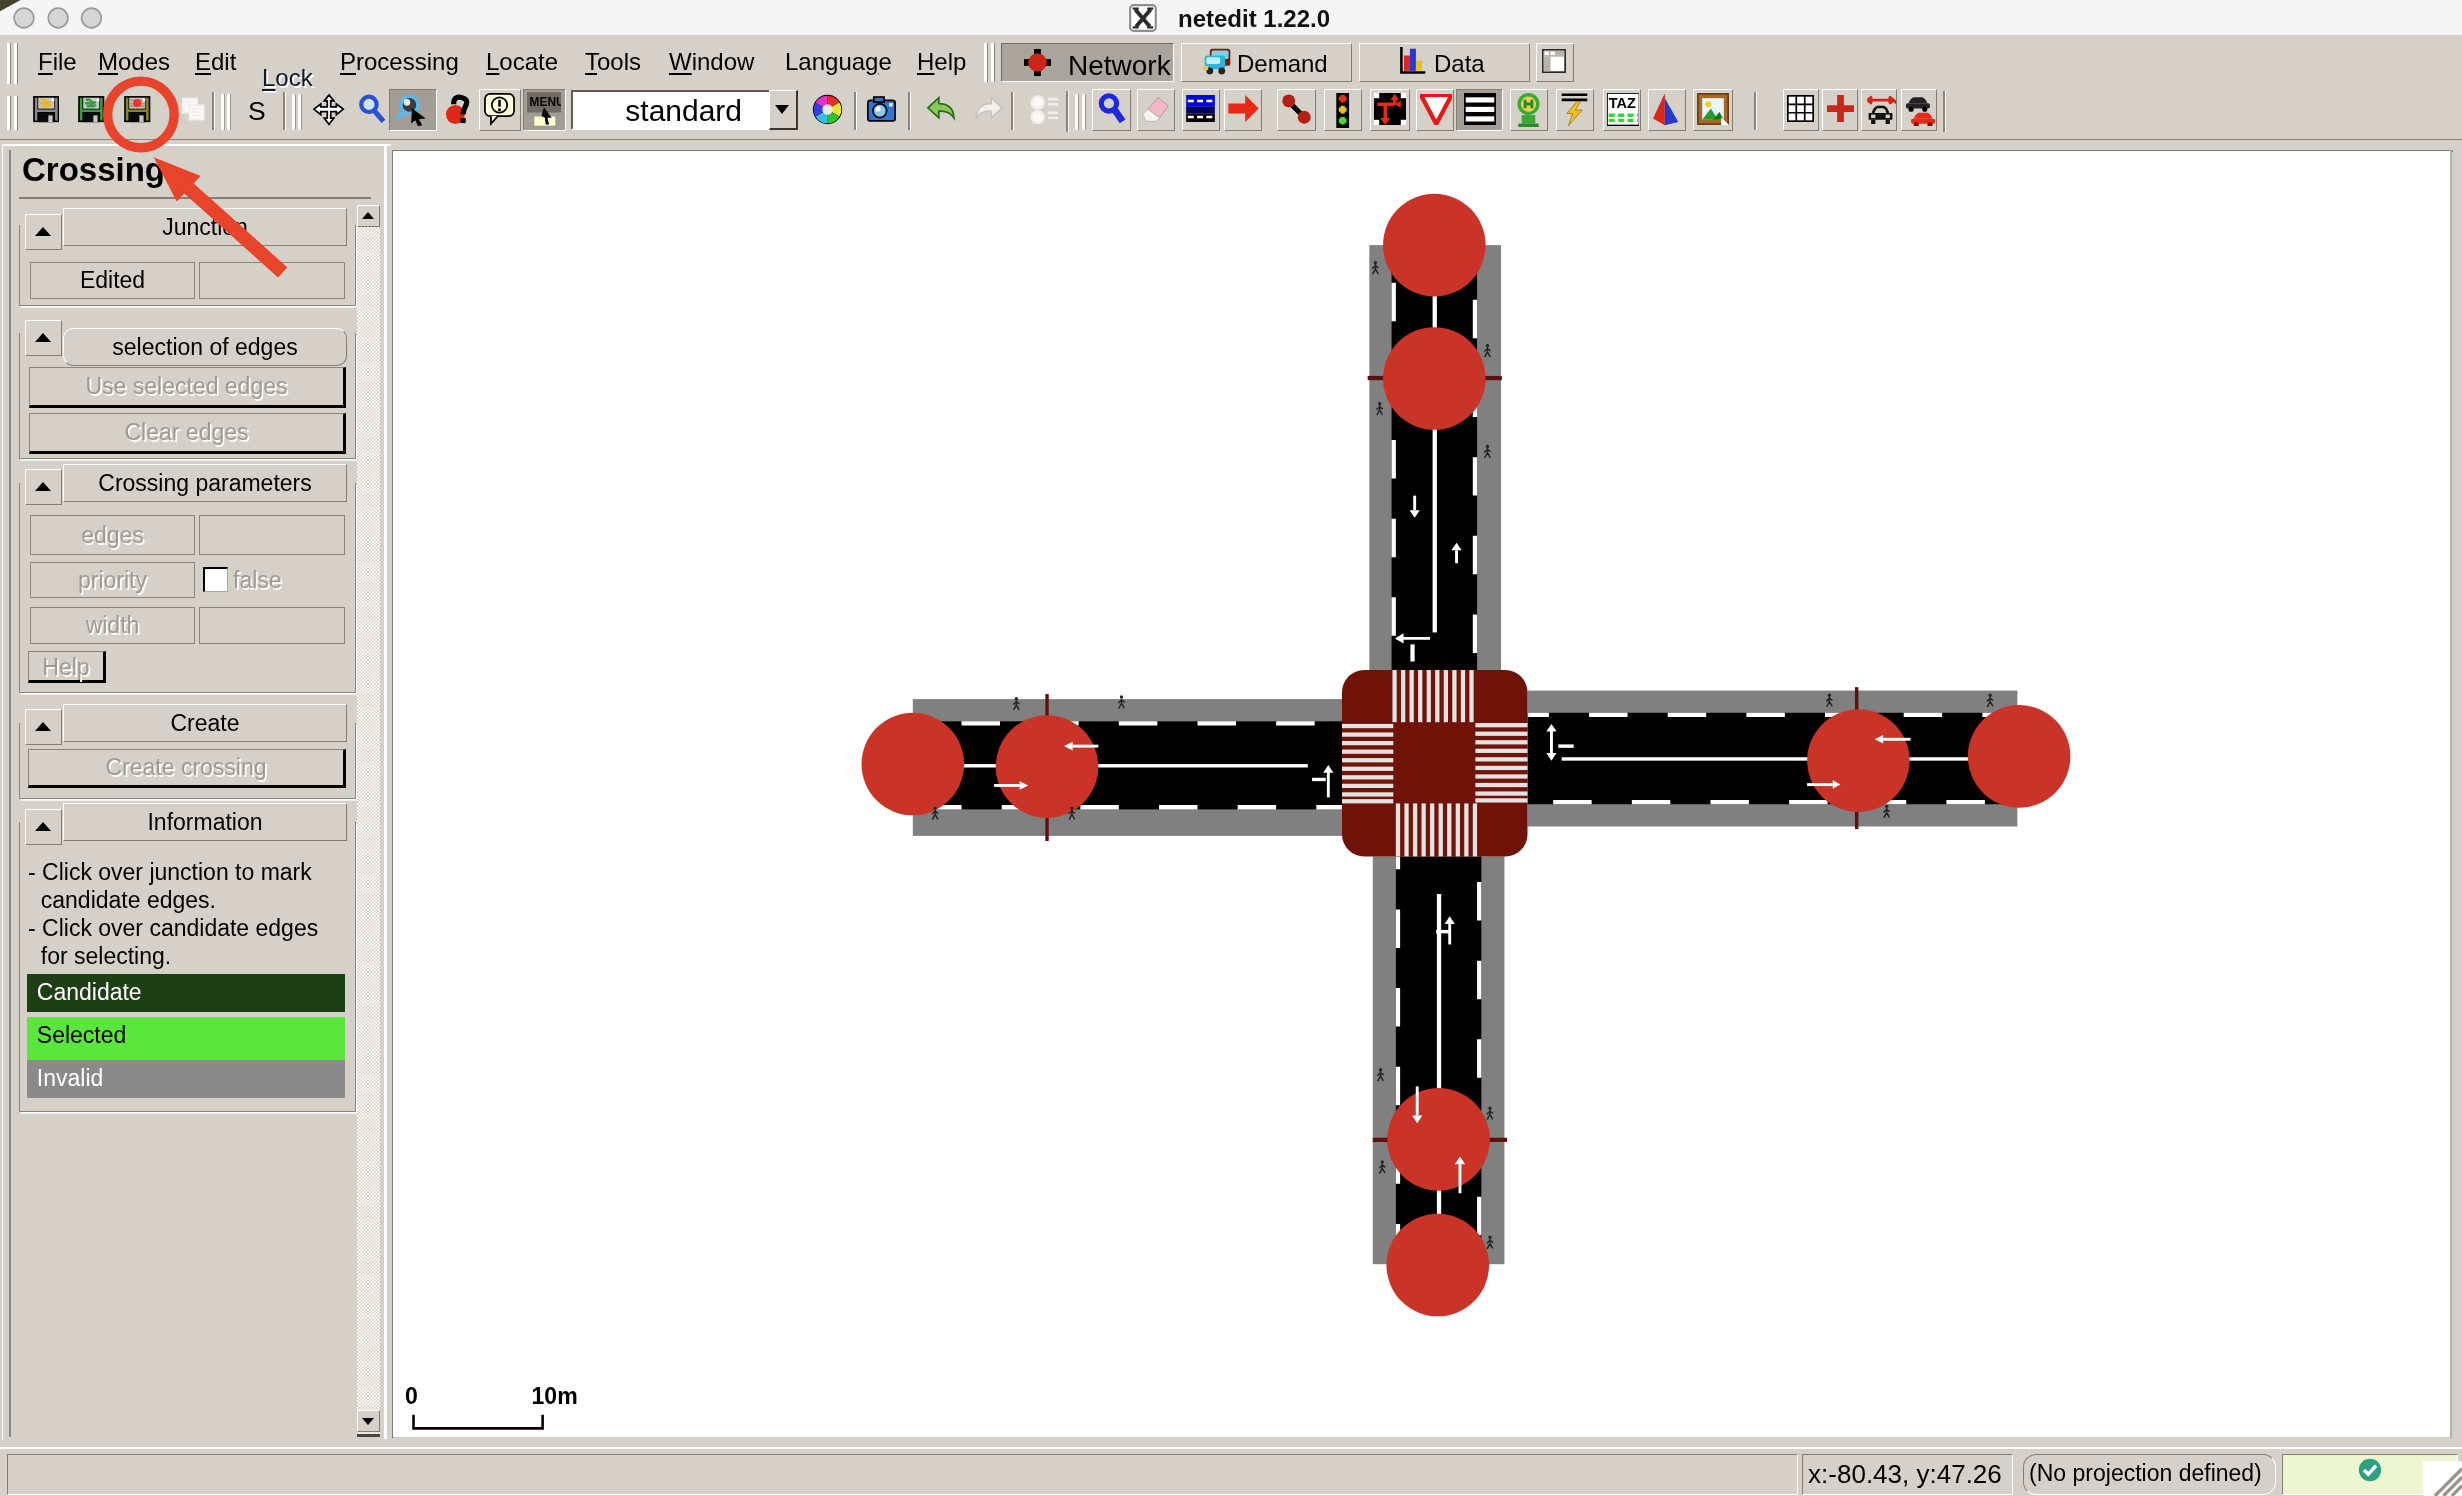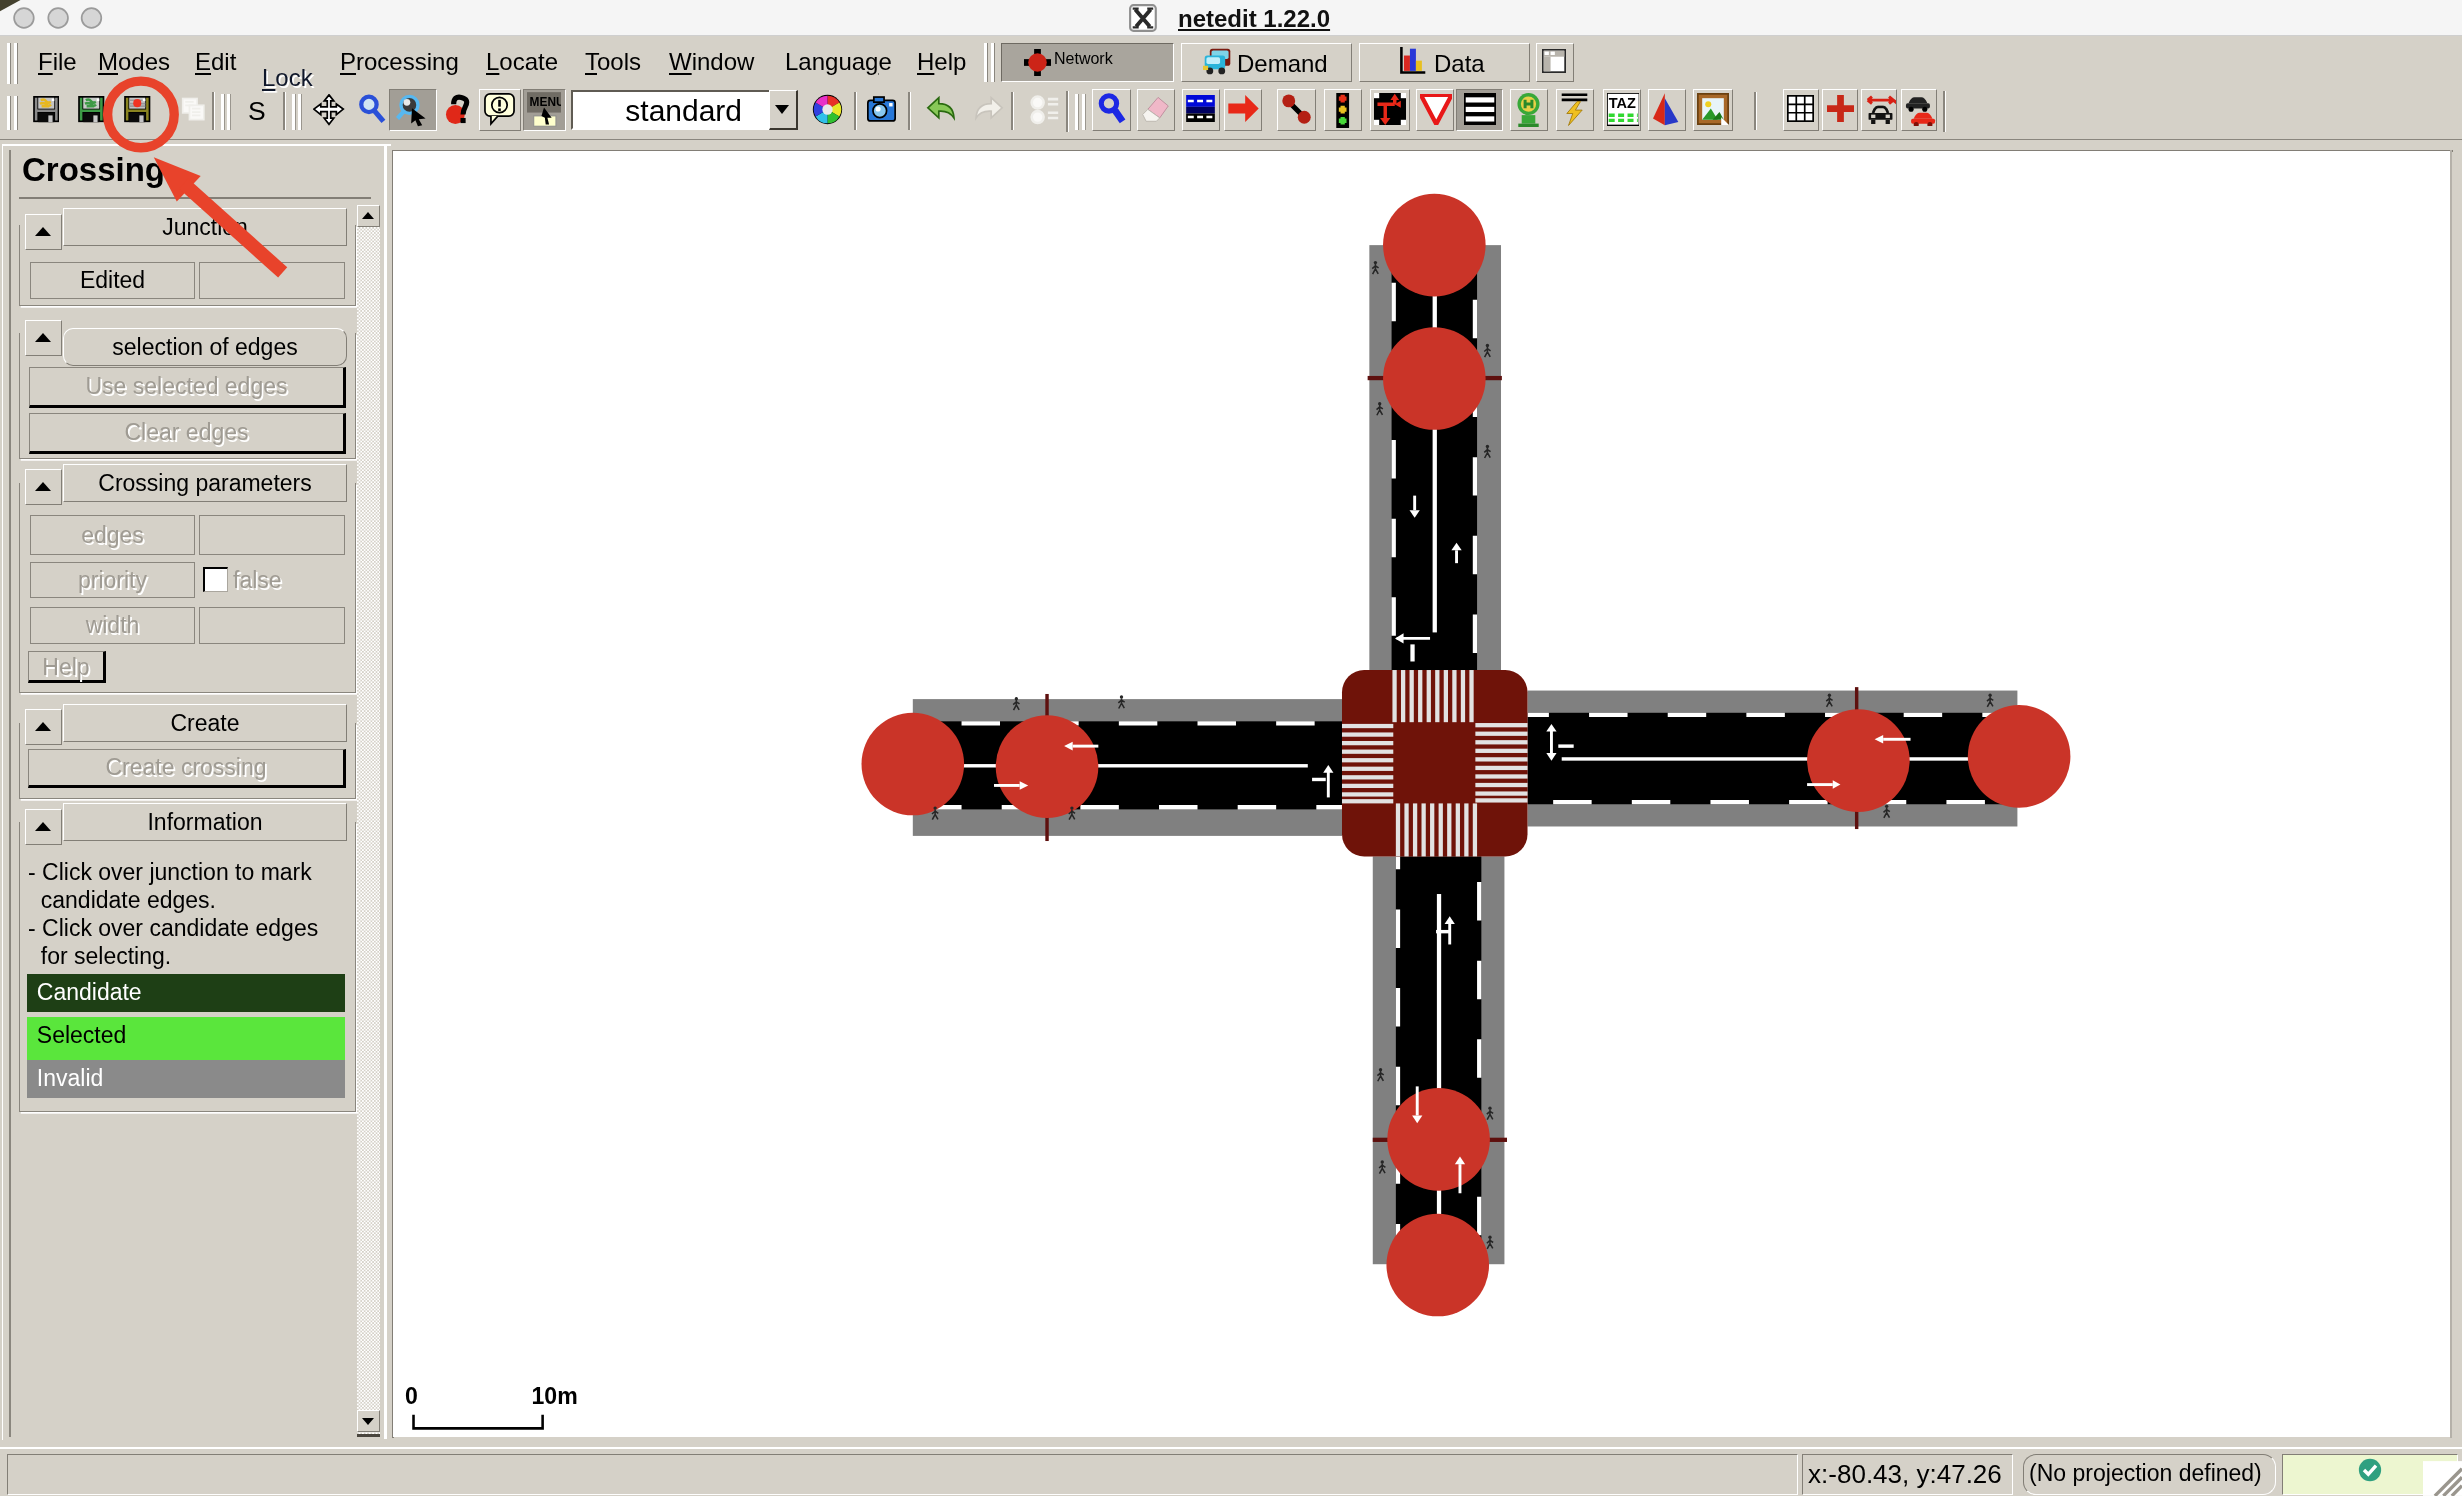--- a/index.html
+++ b/index.html
@@ -24,21 +24,21 @@
 <div class="abs" style="left:0;top:0;width:2462px;height:36px;background:#f5f5f5;border-bottom:1.7px solid #cfcfcf;box-sizing:border-box;"></div>
 <svg class="abs" style="left:0;top:0" width="2462" height="36" viewBox="0 0 2880 42">
   <polygon points="0,0 24,0 0,13" fill="#44412e"></polygon>
   <circle cx="28" cy="21" r="11.5" fill="#d6d6d6" stroke="#9b9b9b" stroke-width="2"></circle>
   <circle cx="68" cy="21" r="11.5" fill="#d6d6d6" stroke="#9b9b9b" stroke-width="2"></circle>
   <circle cx="107" cy="21" r="11.5" fill="#d6d6d6" stroke="#9b9b9b" stroke-width="2"></circle>
   <rect x="1322" y="6" width="30" height="30" rx="4" fill="#fff" stroke="#8f8f8f" stroke-width="2.5"></rect>
   <path d="M1328,11 L1345,31 M1346,11 L1329,31" stroke="#2a2a2a" stroke-width="4.5" fill="none"></path>
   <path d="M1325,10 l7,0 M1342,10 l7,0 M1325,32 l7,0 M1342,32 l7,0" stroke="#2a2a2a" stroke-width="2.5"></path>
 </svg>
-<div class="abs" style="left:1178px;top:5.1px;font-size:24px;font-weight:bold;color:#111;text-decoration:underline;">netedit 1.22.0</div>
+<div class="abs" style="left:1178px;top:5.1px;font-size:24px;font-weight:bold;color:#111;">netedit 1.22.0</div>
 
 <div id="menurow" class="abs" style="left:0;top:36px;width:2462px;height:55px;">
   <div class="abs" style="left:6.8px;top:6.8px;width:3.4px;height:41px;background:#fff;border-right:1.7px solid #8a867e;"></div>
   <div class="abs" style="left:13.7px;top:6.8px;width:3.4px;height:41px;background:#fff;border-right:1.7px solid #8a867e;"></div>
   <div class="menuitem" style="left:38px;"><u>F</u>ile</div>
   <div class="menuitem" style="left:98px;"><u>M</u>odes</div>
   <div class="menuitem" style="left:195px;"><u>E</u>dit</div>
   <div class="menuitem" style="left:262px;color:#0f172a;text-shadow:1.7px 1.7px 0 #fff;margin-top:16px;"><u>L</u>ock</div>
   <div class="menuitem" style="left:340px;"><u>P</u>rocessing</div>
   <div class="menuitem" style="left:486px;"><u>L</u>ocate</div>
@@ -51,21 +51,21 @@
 <div class="abs" style="left:984px;top:43px;width:3.4px;height:39px;background:#fff;border-right:1.7px solid #8a867e;"></div>
 <div class="abs" style="left:991px;top:43px;width:3.4px;height:39px;background:#fff;border-right:1.7px solid #8a867e;"></div>
 <div class="abs" style="left:1001px;top:43px;width:173px;height:39px;background:#a9a59d;border-top:1.7px solid #6e6a62;border-left:1.7px solid #6e6a62;border-bottom:1.7px solid #fff;border-right:1.7px solid #fff;box-sizing:border-box;">
   <svg class="abs" style="left:22px;top:5.1px" width="27" height="27" viewBox="0 0 32 32">
     <rect x="12" y="0" width="8" height="8" fill="#000"></rect>
       <rect x="12" y="24" width="8" height="8" fill="#000"></rect>
     <rect x="0" y="12" width="8" height="8" fill="#000"></rect>
       <rect x="24" y="12" width="8" height="8" fill="#000"></rect>
     <circle cx="16" cy="16" r="11" fill="#cc2418"></circle>
   </svg>
-  <div class="abs" style="left:52px;top:6px;font-size:16px;color:#000;">Network</div>
+  <div class="abs" style="left:66px;top:6px;font-size:28px;color:#000;">Network</div>
 </div>
 <div class="abs raised" style="left:1181px;top:43px;width:171px;height:39px;background:#d5d1c8;box-sizing:border-box;">
   <svg class="abs" style="left:20.5px;top:3.4px" width="29" height="29" viewBox="0 0 34 34">
     <rect x="8" y="2" width="24" height="20" rx="3" fill="#7a1a10"></rect>
     <rect x="10" y="4" width="20" height="10" rx="2" fill="#7fd4e8"></rect>
     <rect x="2" y="10" width="24" height="16" rx="3" fill="#2ab4da"></rect>
     <rect x="4" y="12" width="16" height="8" rx="2" fill="#bfeefa"></rect>
     <circle cx="8" cy="28" r="4" fill="#222"></circle>
       <circle cx="22" cy="28" r="4" fill="#222"></circle>
     <rect x="0" y="22" width="6" height="5" fill="#e8c832"></rect>

